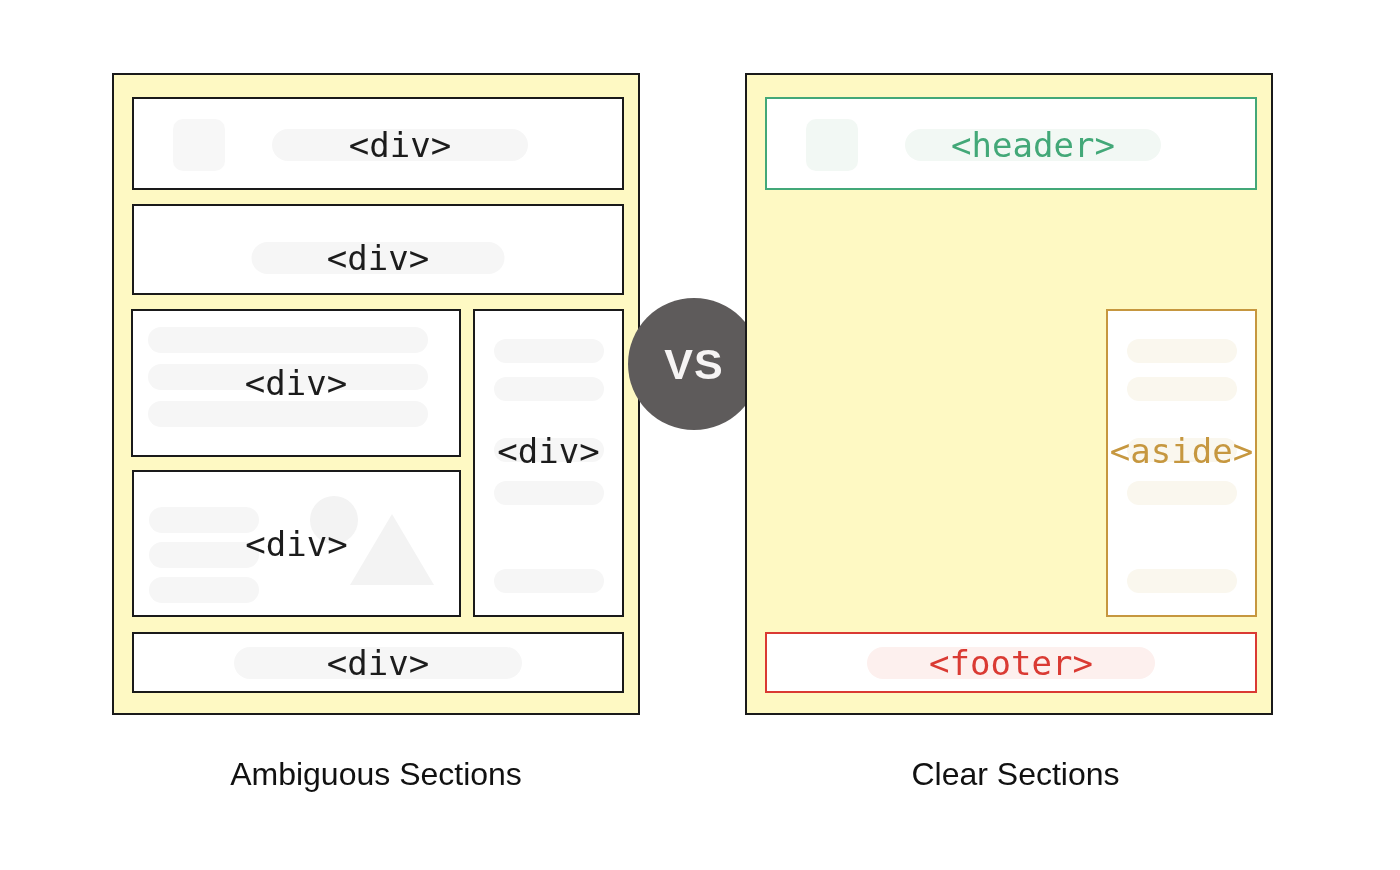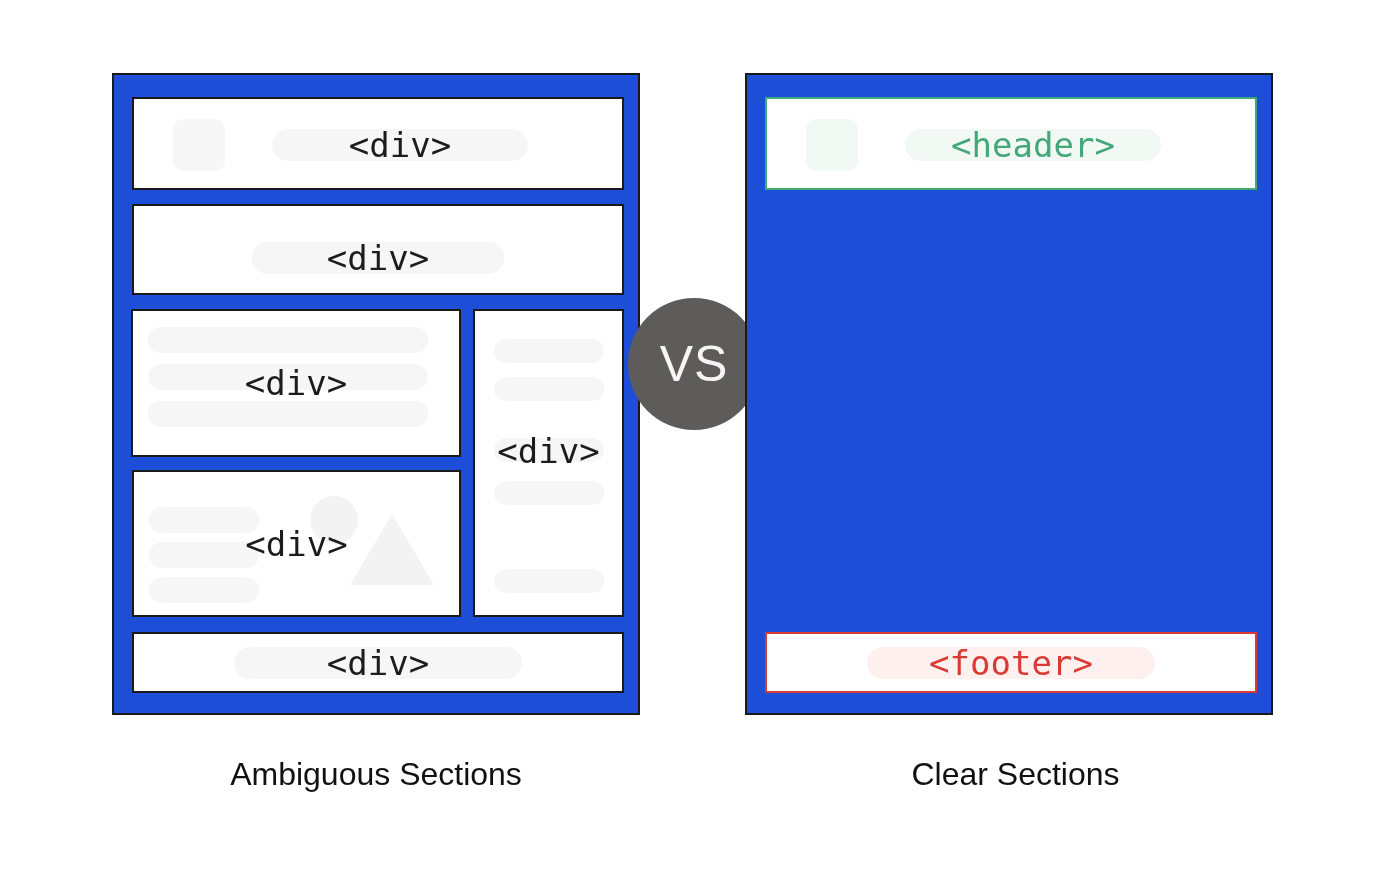--- a/index.html
+++ b/index.html
@@ -2,21 +2,21 @@
 <html><head>
 <meta charset="utf-8">
 <style>
   * { margin:0; padding:0; box-sizing:border-box; }
   html,body { width:1400px; height:870px; background:#ffffff;
               font-family:"Liberation Sans", sans-serif; }
   .stage { position:absolute; left:0; top:0; width:1400px; height:870px; overflow:hidden; }
 
   
   .panel { position:absolute; top:73px; width:528px; height:642px;
-           border:2px solid var(--oc,#1a1a1a); background:#1d4ed8; }
+           border:2px solid var(--oc,#1a1a1a); background:#fef9c3; }
   .panel.lp { left:112px; }
   .panel.rp { left:745px; }
 
   
   .box { position:absolute; border:2px solid var(--c,#1a1a1a); background:#fff; }
 
   
   .b-hd { left:18px; top:22px;  width:492px; height:93px; }
   .b-nv { left:18px; top:129px; width:492px; height:91px; }
   .b-sc { left:17px; top:234px; width:330px; height:148px; }
@@ -60,21 +60,21 @@
   .t-blue  { --tint:#f0f6fb; }
   .t-mag   { --tint:#fbf2f9; }
   .t-gold  { --tint:#faf7ee; }
   .t-teal  { --tint:#eff6f8; --shape:#ebf3f5; }
   .t-red   { --tint:#fdf0ee; }
 
   
   .vs { position:absolute; left:628px; top:298px; width:132px; height:132px;
         border-radius:50%; background:var(--c,#5e5b5b);
         display:flex; align-items:center; justify-content:center; }
-  .vs span { font-weight:400; font-size:50px; letter-spacing:1px; color:var(--tc,#f6f4f4);text-align:center; }
+  .vs span { font-weight:700; font-size:43px; letter-spacing:1px; color:var(--tc,#f6f4f4);text-align:center; }
 
   
   .caption { position:absolute; top:756px; text-align:center;
              font-size:32px; font-weight:400; color:#111111; }
   .caption.lc { left:112px; width:528px; }
   .caption.rc { left:752px; width:527px; }
 </style>
 </head>
 <body>
 
@@ -139,20 +139,28 @@
 
     <div class="box b-hd t-green" style="--c: #43a878;">
       <div class="sq"></div>
       <div class="pill hd">
         <span class="tag">&lt;header&gt;</span>
       </div>
     </div>
 
 
 
+    <div class="box b-as t-gold" style="--c: #c6973f;">
+      <div class="sk as-sk as-1"></div>
+      <div class="sk as-sk as-2"></div>
+      <div class="sk as-sk as-3"></div>
+      <div class="sk as-sk as-4"></div>
+      <div class="sk as-sk as-5"></div>
+      <span class="tag as-tag">&lt;aside&gt;</span>
+    </div>
 
 
     <div class="box b-ft t-red" style="--c: #da3a33;">
       <div class="pill ft">
         <span class="tag">&lt;footer&gt;</span>
       </div>
     </div>
   </div>
 
   <div class="caption lc">Ambiguous Sections</div>

